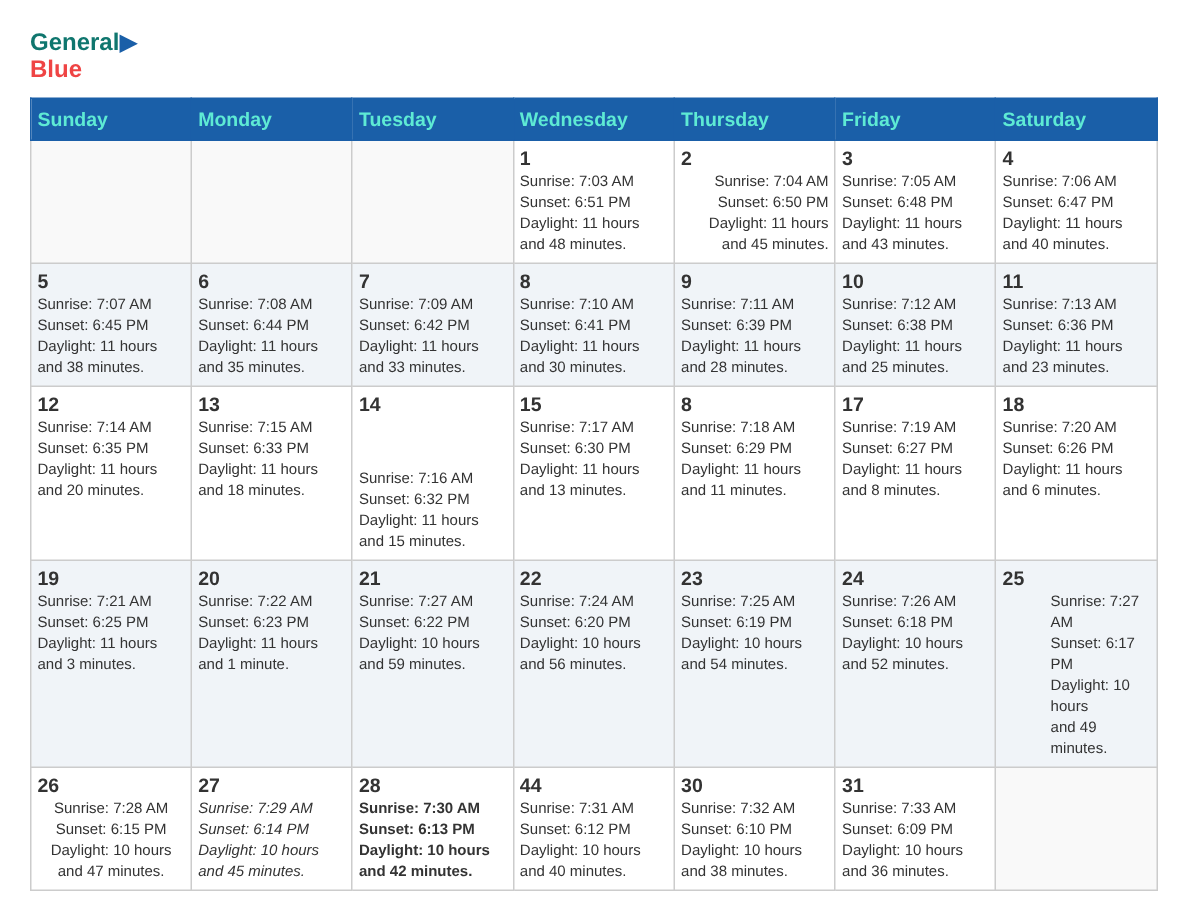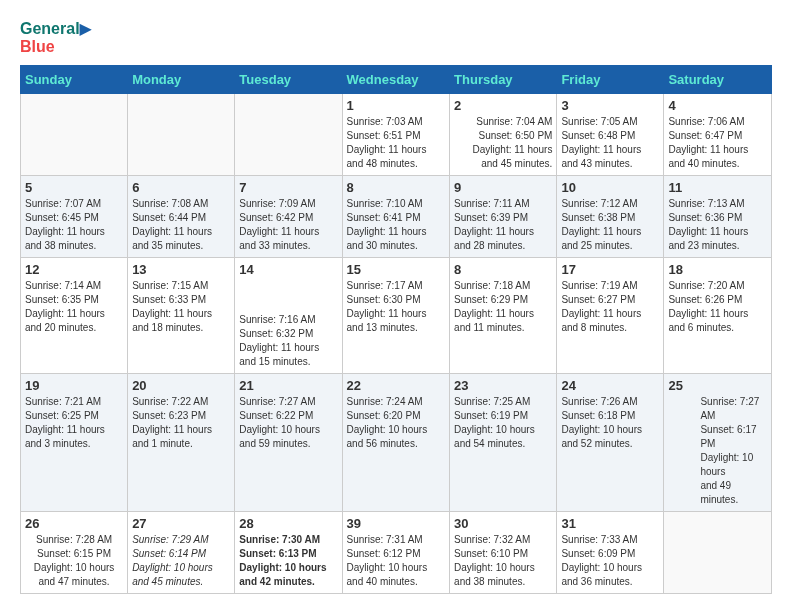--- a/index.html
+++ b/index.html
@@ -301,21 +301,21 @@
 and 45 minutes.</div>
         </td>
         <td class="row-odd">
           <span class="day-num">28</span>
           <div class="day-info" style="white-space: pre-line; font-weight: bold;">Sunrise: 7:30 AM
 Sunset: 6:13 PM
 Daylight: 10 hours
 and 42 minutes.</div>
         </td>
         <td class="row-odd">
-          <span class="day-num">39</span>
+          <span class="day-num">44</span>
           <div class="day-info" style="white-space: pre-line;">Sunrise: 7:31 AM
 Sunset: 6:12 PM
 Daylight: 10 hours
 and 40 minutes.</div>
         </td>
         <td class="row-odd">
           <span class="day-num">30</span>
           <div class="day-info" style="white-space: pre-line;">Sunrise: 7:32 AM
 Sunset: 6:10 PM
 Daylight: 10 hours

